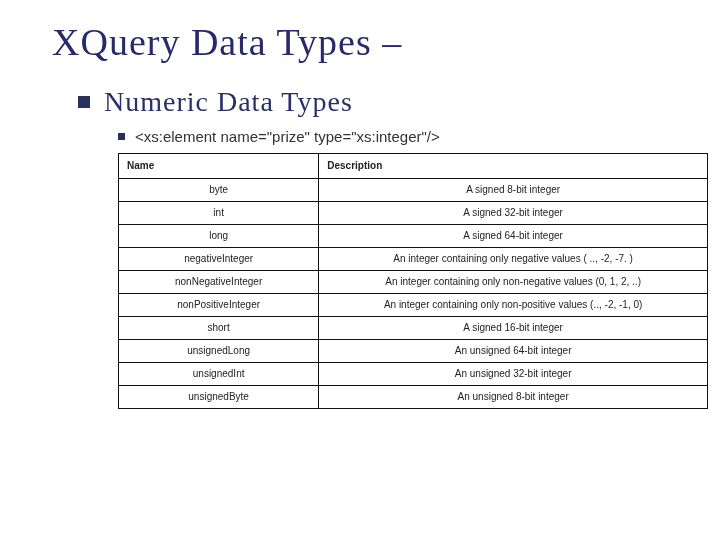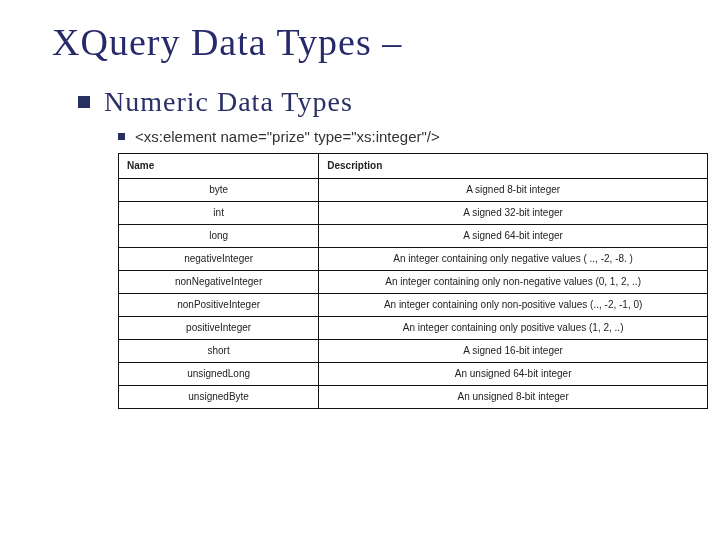--- a/index.html
+++ b/index.html
@@ -121,41 +121,41 @@
         <tr>
           <td class="col-name">int</td>
           <td class="col-desc">A signed 32-bit integer</td>
         </tr>
         <tr>
           <td class="col-name">long</td>
           <td class="col-desc">A signed 64-bit integer</td>
         </tr>
         <tr>
           <td class="col-name">negativeInteger</td>
-          <td class="col-desc">An integer containing only negative values ( .., -2, -8. )</td>
+          <td class="col-desc">An integer containing only negative values ( .., -2, -7. )</td>
         </tr>
         <tr>
           <td class="col-name">nonNegativeInteger</td>
           <td class="col-desc">An integer containing only non-negative values (0, 1, 2, ..)</td>
         </tr>
         <tr>
           <td class="col-name">nonPositiveInteger</td>
           <td class="col-desc">An integer containing only non-positive values (.., -2, -1, 0)</td>
         </tr>
         <tr>
-          <td class="col-name">positiveInteger</td>
-          <td class="col-desc">An integer containing only positive values (1, 2, ..)</td>
-        </tr>
-        <tr>
           <td class="col-name">short</td>
           <td class="col-desc">A signed 16-bit integer</td>
         </tr>
         <tr>
           <td class="col-name">unsignedLong</td>
           <td class="col-desc">An unsigned 64-bit integer</td>
+        </tr>
+        <tr>
+          <td class="col-name">unsignedInt</td>
+          <td class="col-desc">An unsigned 32-bit integer</td>
         </tr>
         <tr>
           <td class="col-name">unsignedByte</td>
           <td class="col-desc">An unsigned 8-bit integer</td>
         </tr>
       </tbody>
   </table>
 
 </div>
 

